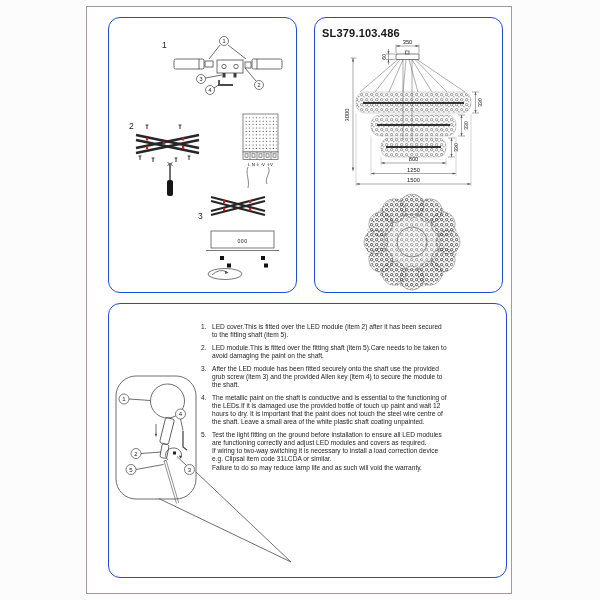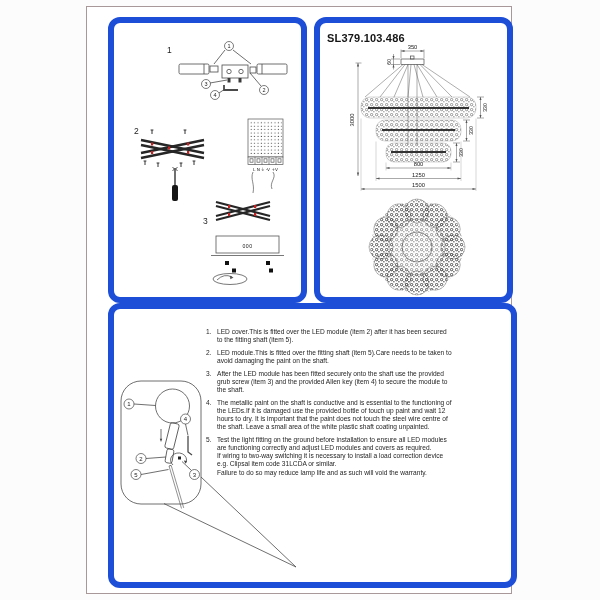--- a/index.html
+++ b/index.html
@@ -1,19 +1,19 @@
 <!DOCTYPE html>
 <html><head>
 <meta charset="utf-8">
 <style>
   html,body{margin:0;padding:0;}
   body{width:600px;height:600px;background:#fdfcfc;font-family:"Liberation Sans",sans-serif;}
   .canvas{position:relative;width:600px;height:600px;overflow:hidden;background:#fdfcfc;}
   .frame{position:absolute;left:86px;top:6px;width:424px;height:586px;border:1px solid #a89899;background:#fff;}
-  .panel{position:absolute;border:6px solid #1d4ed8;border-radius:12px;background:#fff;}
+  .panel{position:absolute;border:1px solid #1d4ed8;border-radius:12px;background:#fff;}
   .panel-tl{left:108px;top:17px;width:187px;height:274px;}
   .panel-tr{left:314px;top:17px;width:187px;height:274px;}
   .panel-b{left:108px;top:303px;width:397px;height:273px;}
   .panel svg{position:absolute;left:0;top:0;width:100%;height:100%;}
   .product-code{position:absolute;left:7px;top:9px;font-size:11px;font-weight:bold;color:#151515;letter-spacing:.2px;}
   .instructions{position:absolute;left:92px;top:19px;width:248px;color:#1e1e1e;}
   .ins-row{display:flex;margin-bottom:4.5px;font-size:6.6px;line-height:1.24;}
   .ins-num{width:11px;flex:none;}
   .ins-txt{flex:1;white-space:pre-line;}
   svg text{font-family:"Liberation Sans",sans-serif;fill:#222;}

